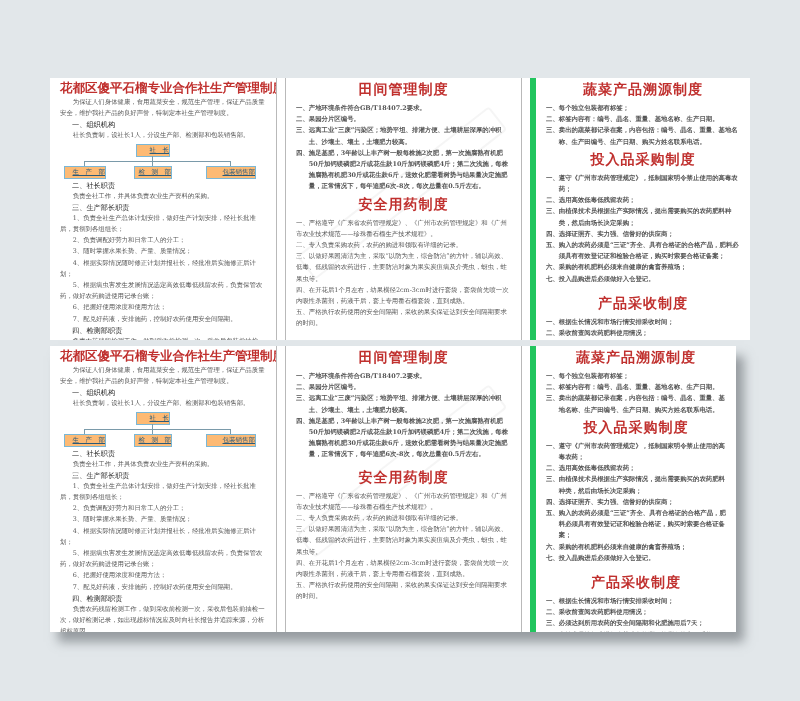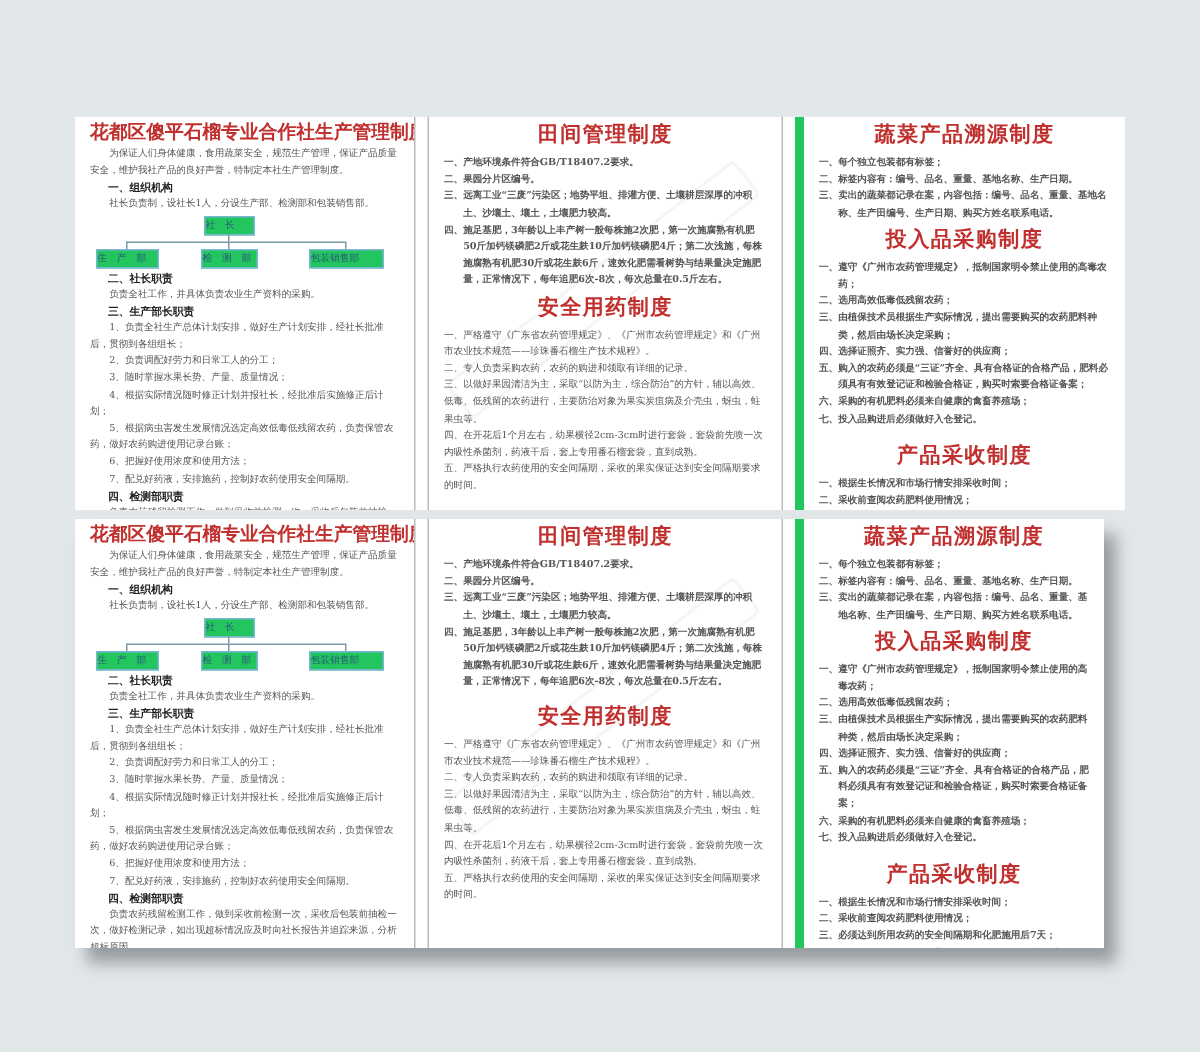--- a/index.html
+++ b/index.html
@@ -20,25 +20,25 @@
   .gap { width:9px; height:100%; background:#fff; border-left:1px solid #b9b9b9; box-sizing:border-box; }
   .title {
     color:#c0302e; font-family:"DejaVu Sans","Liberation Sans",sans-serif; font-weight:bold;
     text-align:center; letter-spacing:1px; margin:0;
   }
   .c1 .title { font-size:12.5px; margin-top:2px; white-space:nowrap; letter-spacing:0; }
   .c2 .title, .c3 .title { font-size:14px; margin:3px 0 4px; }
   p.t { margin:0; font-size:6.4px; line-height:11.2px; color:#555; }
   p.ind { text-indent:2em; }
   p.hang { padding-left:2em; text-indent:-2em;font-weight:bold; }
-  .h { font-family:"DejaVu Sans","Liberation Sans",sans-serif; font-weight:bold; font-size:7.2px; color:#222; line-height:11px; margin:0 0 0 12px; }
+  .h { font-family:"DejaVu Sans","Liberation Sans",sans-serif; font-weight:normal; font-size:7.2px; color:#222; line-height:11px; margin:0 0 0 12px; }
   .org { position:relative; height:34px; margin:2px 0 2px; }
   .box {
-    position:absolute; background:#22c55e; color:#2a5a7a; font-size:6.5px; text-align:left;
-    line-height:11px; height:11px; border:1px solid #7ab7d6;
+    position:absolute; background:#fdba74; color:#2a5a7a; font-size:6.5px; text-align:right;
+    line-height:11px; height:11px; border:1px solid #7ab7d6;text-decoration:underline;
   }
   .line { position:absolute; background:#7a9aaa; }
   .wm {
     position:absolute; width:240px; height:26px; border:2px solid rgba(200,200,200,0.18);
     transform:rotate(-38deg); border-radius:4px;
   }
 </style>
 </head>
 <body>
 

